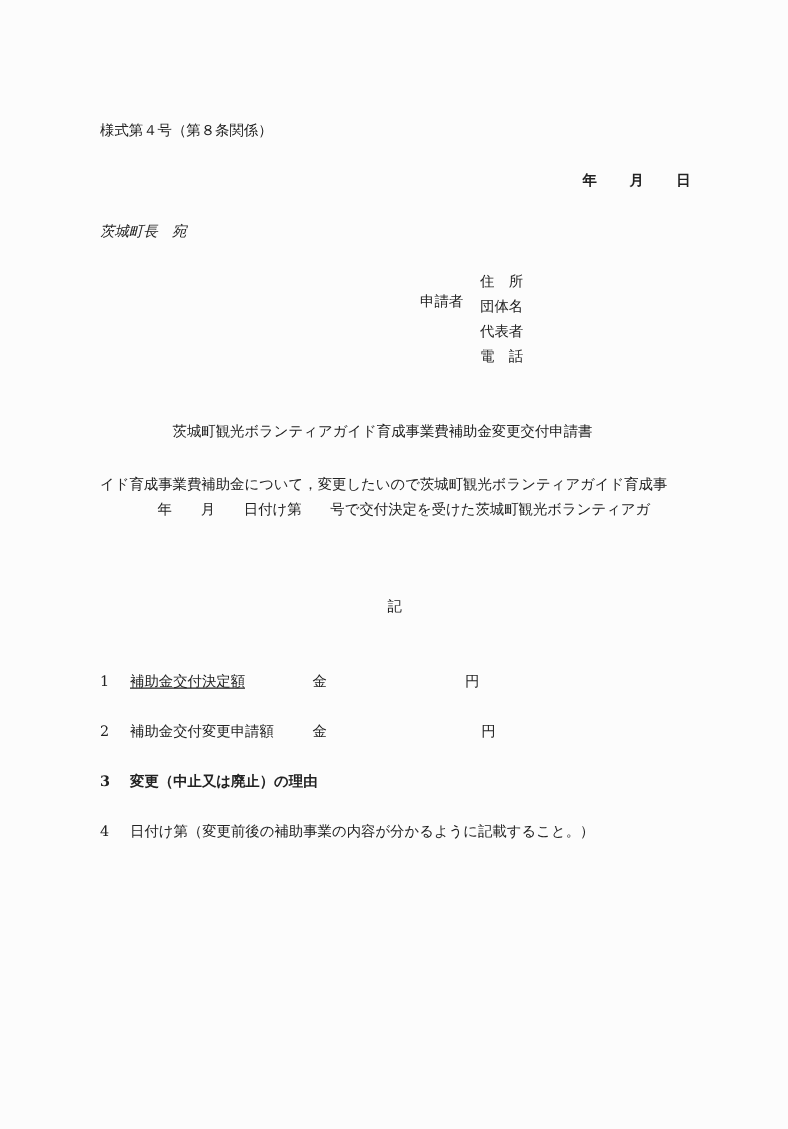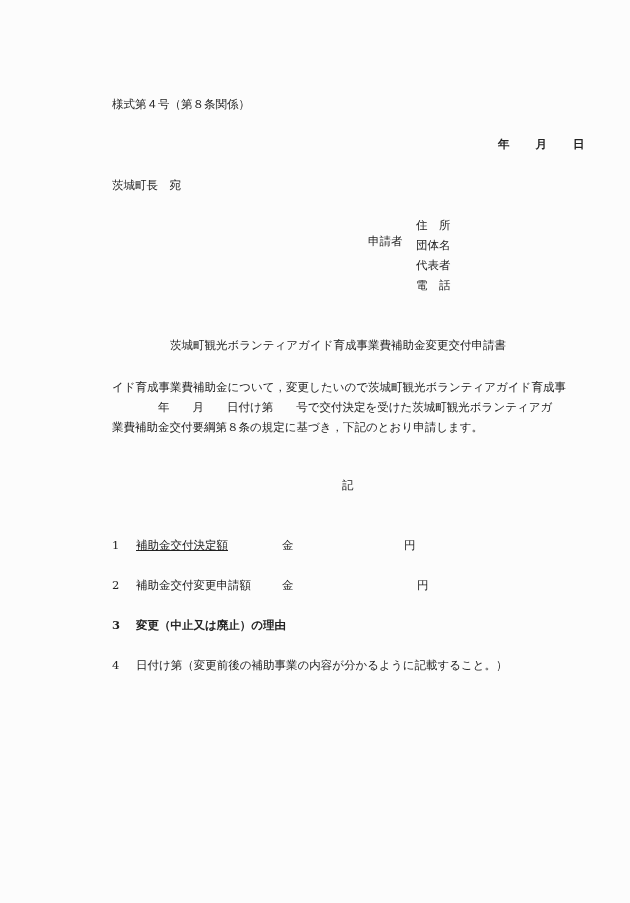--- a/index.html
+++ b/index.html
@@ -9,26 +9,26 @@
     }
     body {
       width: 630px;
       height: 903px;
       position: relative;
       overflow: hidden;
       font-family: "DejaVu Serif", "Liberation Serif", serif;
       color: #222;
       font-size: 11.5px;
     }
-    .abs { position: absolute; white-space: nowrap; line-height: 14px; margin-left: 32px; }
+    .abs { position: absolute; white-space: nowrap; line-height: 14px; }
     .form-number { left: 80px; top: 97px; }
     .date-line { left: 466px; top: 137px; font-weight: bold; }
     .date-line span { display: inline-block; }
     .date-line .gap { width: 26px; }
-    .addressee { left: 80px; top: 178px; }
+    .addressee { left: 80px; top: 178px; font-style: italic; }
     .applicant-label { left: 336px; top: 234px; }
     .applicant-fields { left: 384px; top: 218px; }
     .applicant-fields div { height: 20px; line-height: 14px; }
     .doc-title { left: 138px; top: 338px; }
     .body-text {
       left: 80px; top: 377px; width: 475px;
       white-space: normal; line-height: 20px;
     }
     .body-text .line { display: block; white-space: nowrap; }
     .record-mark { left: 310px; top: 478px; }
@@ -60,21 +60,20 @@
   <div>団体名</div>
   <div>代表者</div>
   <div>電　話</div>
 </div>
 
 <div class="abs doc-title">茨城町観光ボランティアガイド育成事業費補助金変更交付申請書</div>
 
 <div class="abs body-text">
   <span class="line">イド育成事業費補助金について，変更したいので茨城町観光ボランティアガイド育成事</span>
   <span class="line">　　　　年　　月　　日付け第　　号で交付決定を受けた茨城町観光ボランティアガ</span>
-  <span class="line">業費補助金交付要綱第８条の規定に基づき，下記のとおり申請します。</span>
 </div>
 
 <div class="abs record-mark">記</div>
 
 <div class="abs item item1">
   <span class="num">1</span><span>補助金交付決定額</span>
 </div>
 <div class="abs kin1">金</div>
 <div class="abs yen1">円</div>
 

